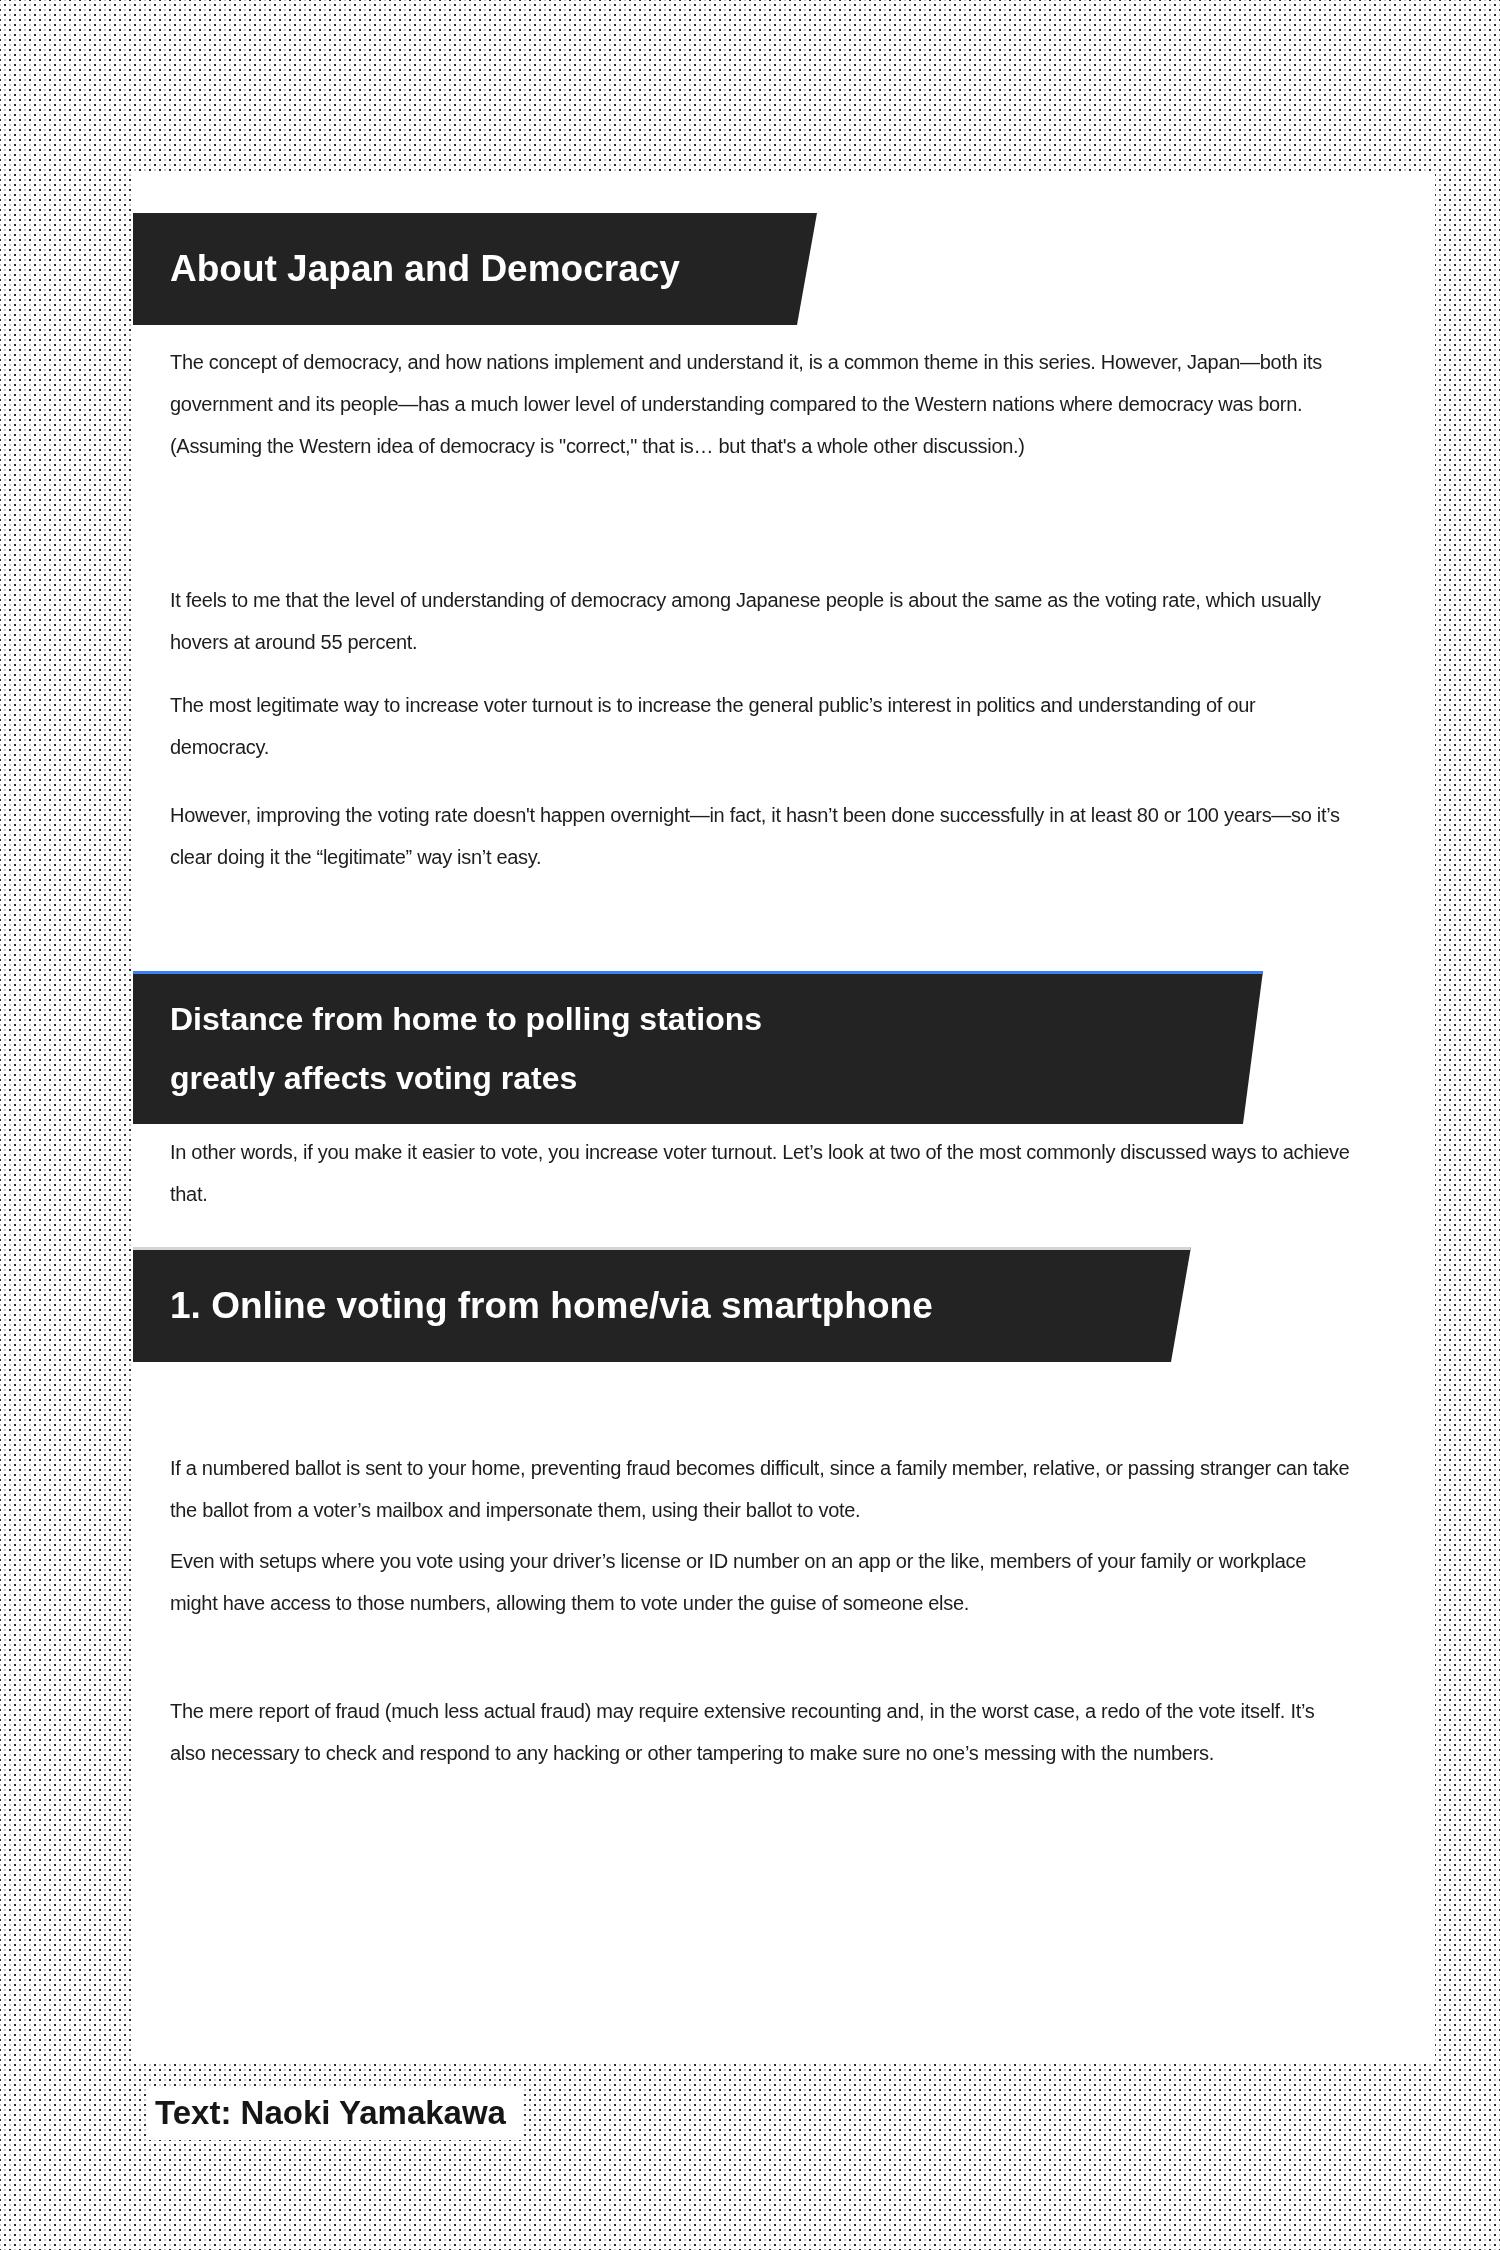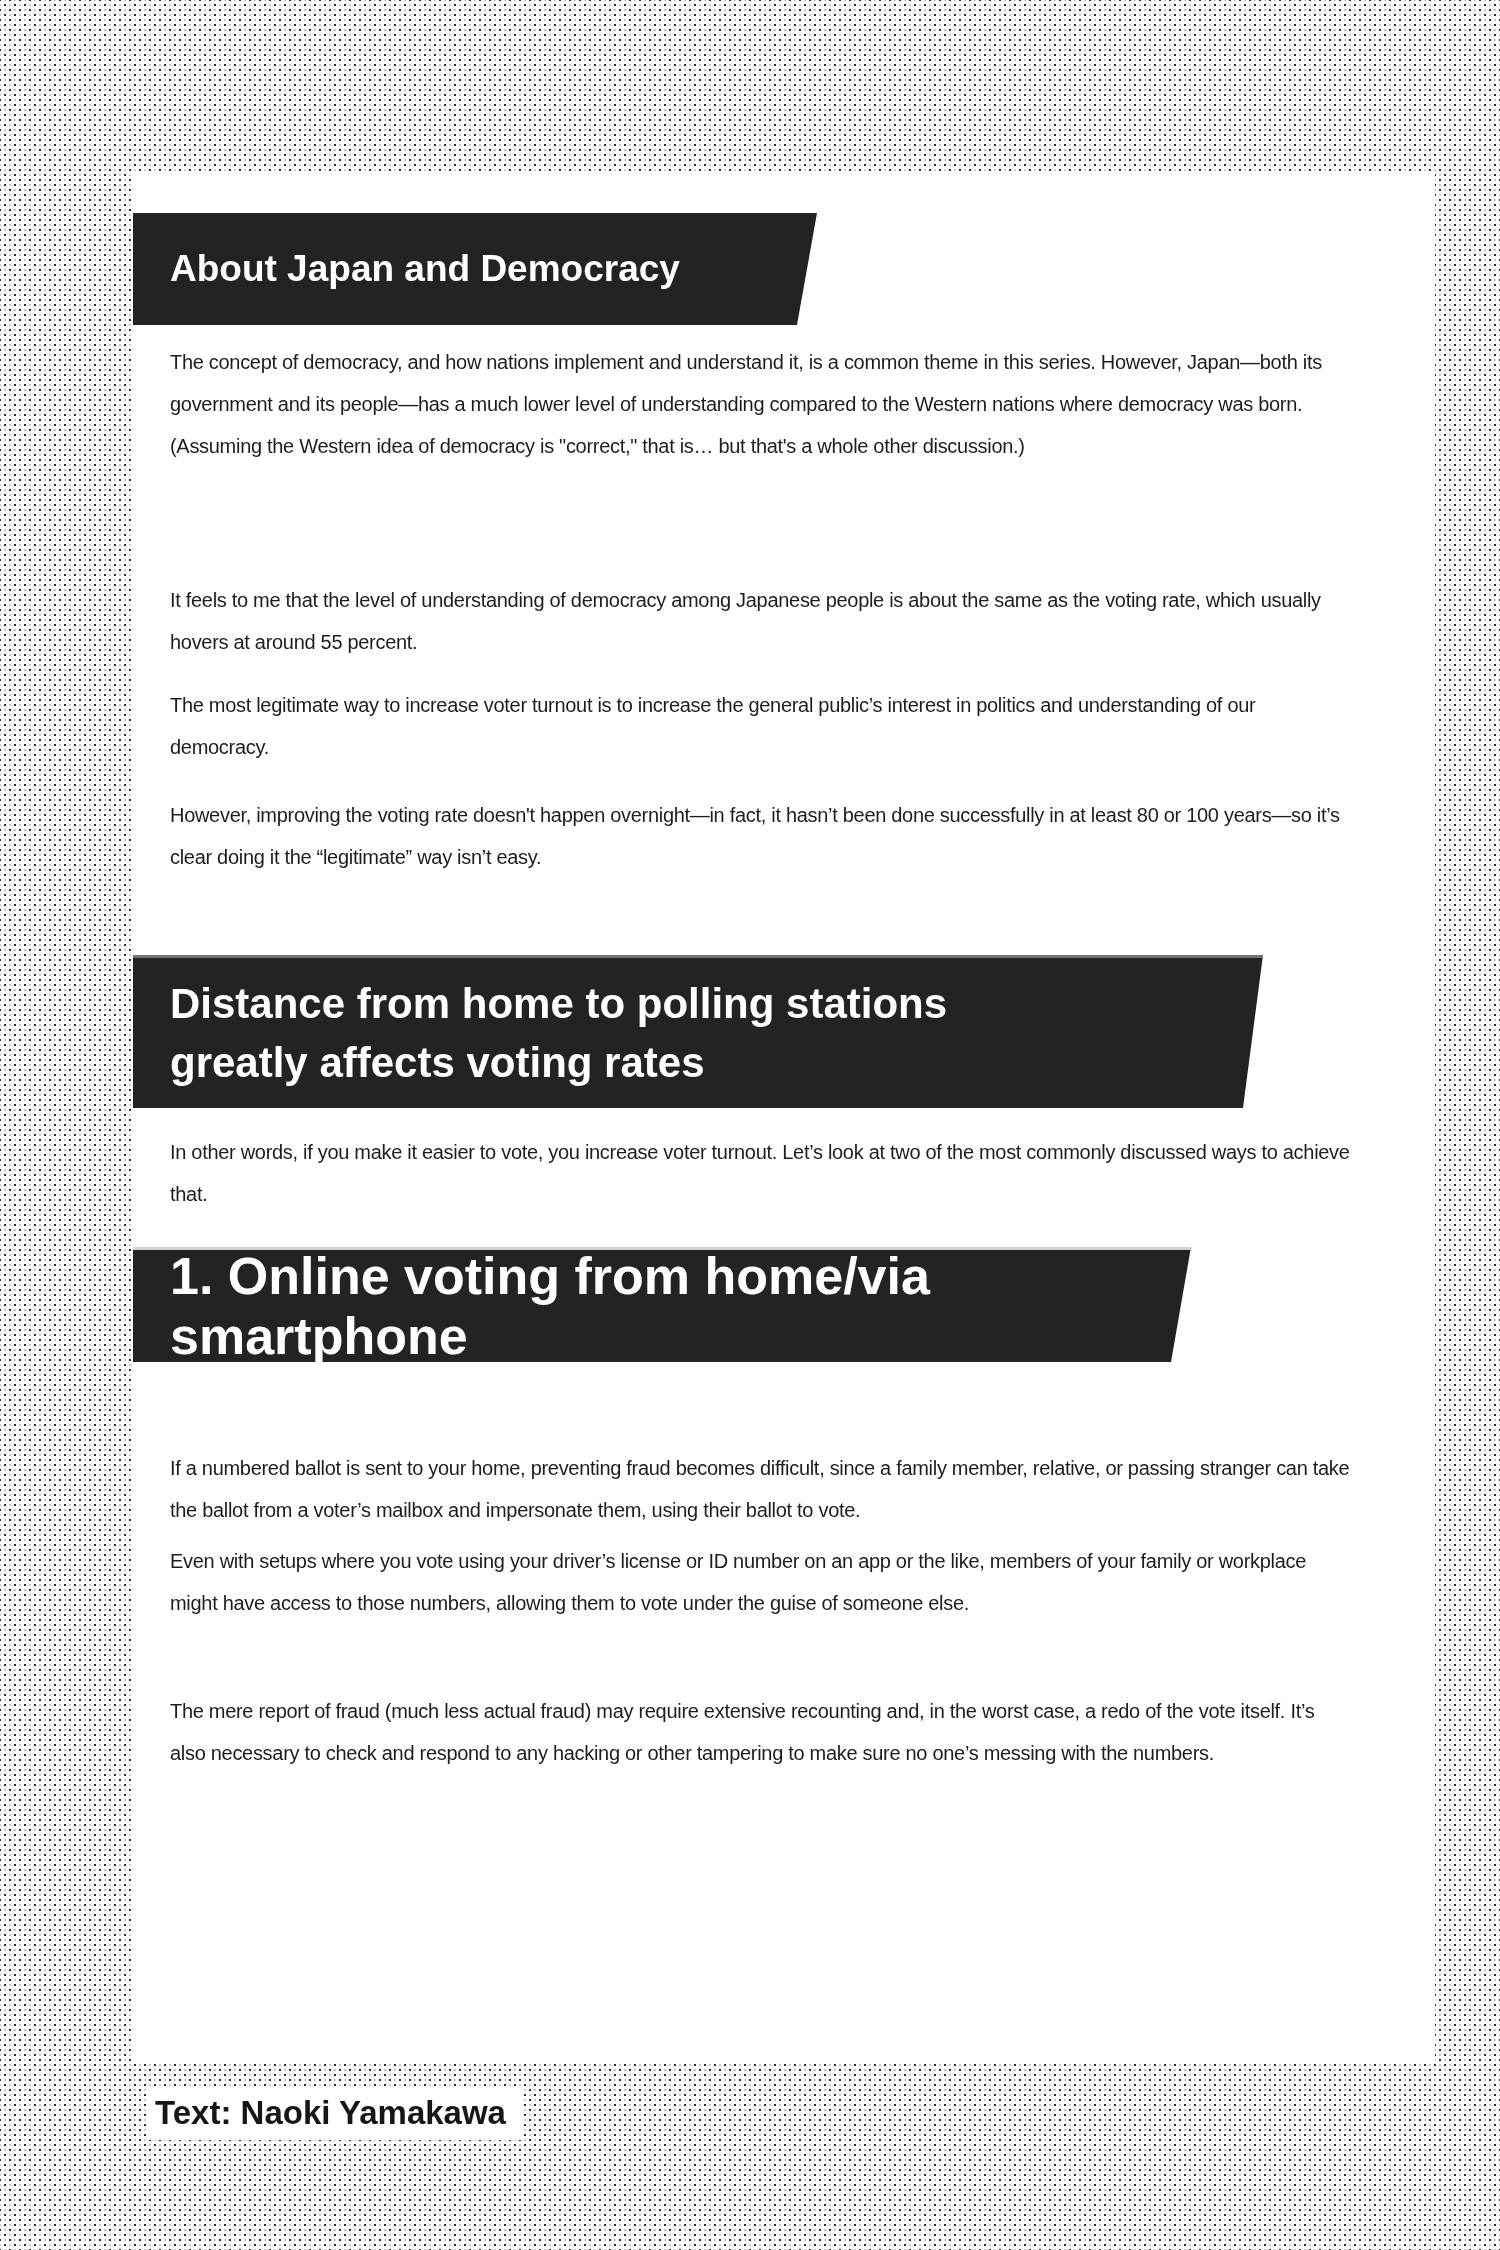--- a/index.html
+++ b/index.html
@@ -32,22 +32,22 @@
     color: #ffffff;
     font-weight: bold;
     box-sizing: border-box;
     display: flex;
     flex-direction: column;
     justify-content: center;
     padding-left: 37px;
     clip-path: polygon(0 0, 100% 0, calc(100% - 20px) 100%, 0 100%);
   }
   #banner-about    { top: 40px;   width: 684px;  height: 112px; font-size: 37px; }
-  #banner-distance { top: 782px;  width: 1130px; height: 153px; font-size: 42px; line-height: 59px; border-top: 3px solid #737373; }
-  #banner-online   { top: 1074px; width: 1058px; height: 115px; font-size: 52px; border-top: 3px solid #d4d4d4; }
+  #banner-distance { top: 798px;  width: 1130px; height: 153px; font-size: 32px; line-height: 59px; border-top: 3px solid #3b82f6; }
+  #banner-online   { top: 1074px; width: 1058px; height: 115px; font-size: 37px; border-top: 3px solid #d4d4d4; }
   .para {
     position: absolute;
     left: 37px;
     width: 1180px;
     margin: 0;
     font-size: 20px;
     line-height: 42px;
     letter-spacing: -0.3px;
     color: #1d1d1d;
   }

